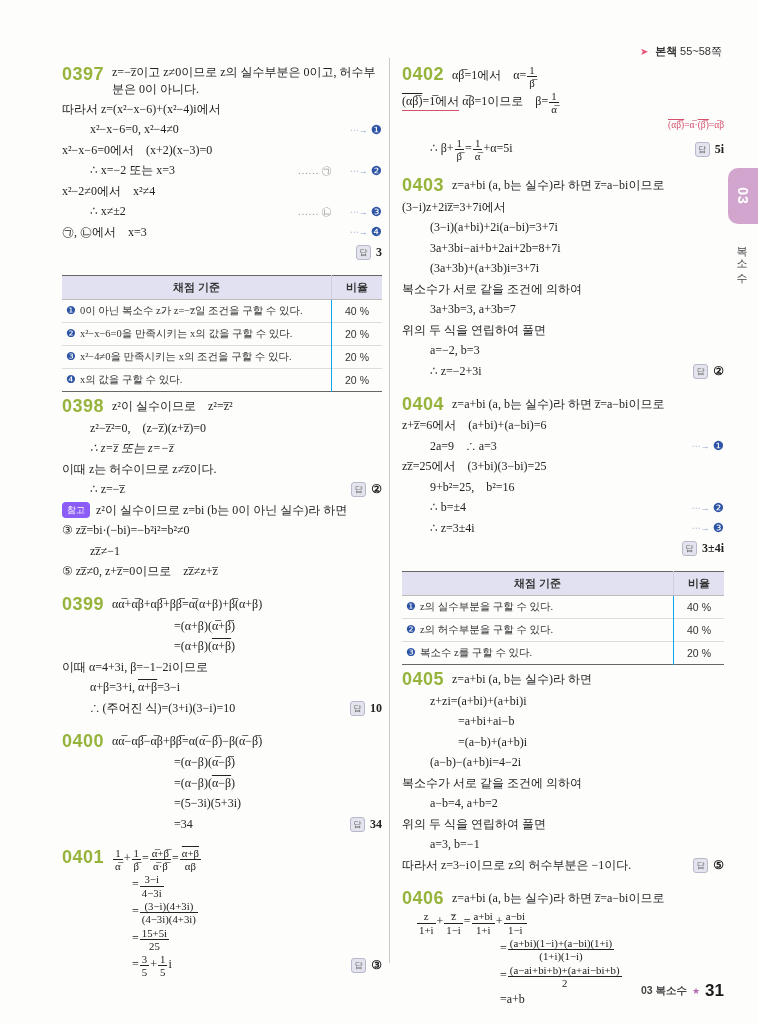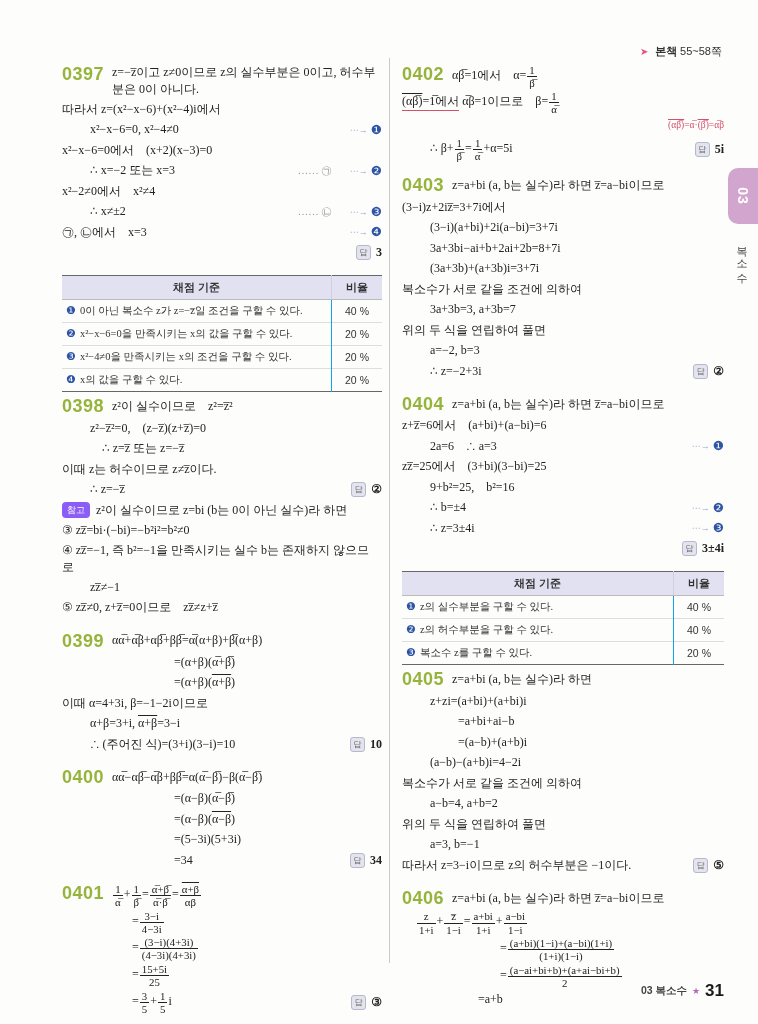--- a/index.html
+++ b/index.html
@@ -161,21 +161,21 @@
         <div class="line">
           <span class="pid">0398</span>
           <span class="math">z²이 실수이므로　z²=z̅²</span>
           <span class="sp"></span>
         </div>
         <div class="line">
           <span class="math" style="margin-left: 28px;">z²−z̅²=0,　(z−z̅)(z+z̅)=0</span>
           <span class="sp"></span>
         </div>
         <div class="line">
-          <span class="math" style="margin-left: 40px;">∴ z=z̅ 또는 z=−z̅</span>
+          <span class="math" style="margin-left: 28px; font-style: italic;">∴ z=z̅ 또는 z=−z̅</span>
           <span class="sp"></span>
         </div>
         <div class="line">
           <span class="math">이때 z는 허수이므로 z≠z̅이다.</span>
           <span class="sp"></span>
         </div>
         <div class="line">
           <span class="math" style="margin-left: 28px;">∴ z=−z̅</span>
           <span class="sp"></span>
           <span class="answrap">
@@ -183,24 +183,20 @@
             <span class="ansval">②</span>
           </span>
         </div>
         <div class="line">
           <span class="badge">참고</span>
           <span class="math">z²이 실수이므로 z=bi (b는 0이 아닌 실수)라 하면</span>
           <span class="sp"></span>
         </div>
         <div class="line">
           <span class="math">③ zz̅=bi·(−bi)=−b²i²=b²≠0</span>
-          <span class="sp"></span>
-        </div>
-        <div class="line">
-          <span class="math">④ zz̅=−1, 즉 b²=−1을 만족시키는 실수 b는 존재하지 않으므로</span>
           <span class="sp"></span>
         </div>
         <div class="line">
           <span class="math" style="margin-left: 28px;">zz̅≠−1</span>
           <span class="sp"></span>
         </div>
         <div class="line">
           <span class="math">⑤ zz̅≠0, z+z̅=0이므로　zz̅≠z+z̅</span>
           <span class="sp"></span>
         </div>
@@ -404,21 +400,21 @@
         <div class="line">
           <span class="pid">0404</span>
           <span class="math">z=a+bi (a, b는 실수)라 하면 z̅=a−bi이므로</span>
           <span class="sp"></span>
         </div>
         <div class="line">
           <span class="math">z+z̅=6에서　(a+bi)+(a−bi)=6</span>
           <span class="sp"></span>
         </div>
         <div class="line">
-          <span class="math" style="margin-left: 28px;">2a=6　∴ a=3</span>
+          <span class="math" style="margin-left: 28px;">2a=9　∴ a=3</span>
           <span class="sp"></span>
           <span class="arrow">⋯→</span>
           <span class="step">❶</span>
         </div>
         <div class="line">
           <span class="math">zz̅=25에서　(3+bi)(3−bi)=25</span>
           <span class="sp"></span>
         </div>
         <div class="line">
           <span class="math" style="margin-left: 28px;">9+b²=25,　b²=16</span>
@@ -544,21 +540,21 @@
           <span class="sp"></span>
         </div>
         <div class="line">
           <span class="math" style="margin-left: 98px;">=<span class="fr">
               <span class="nu">(a−ai+bi+b)+(a+ai−bi+b)</span>
               <span class="de">2</span>
             </span></span>
           <span class="sp"></span>
         </div>
         <div class="line">
-          <span class="math" style="margin-left: 76px;">=a+b</span>
+          <span class="math" style="margin-left: 98px;">=a+b</span>
           <span class="sp"></span>
         </div>
       </div>
     </div>
 
   <div class="tab">
     <span>03</span>
   </div>
   <div class="tab-label">복소수</div>
 

